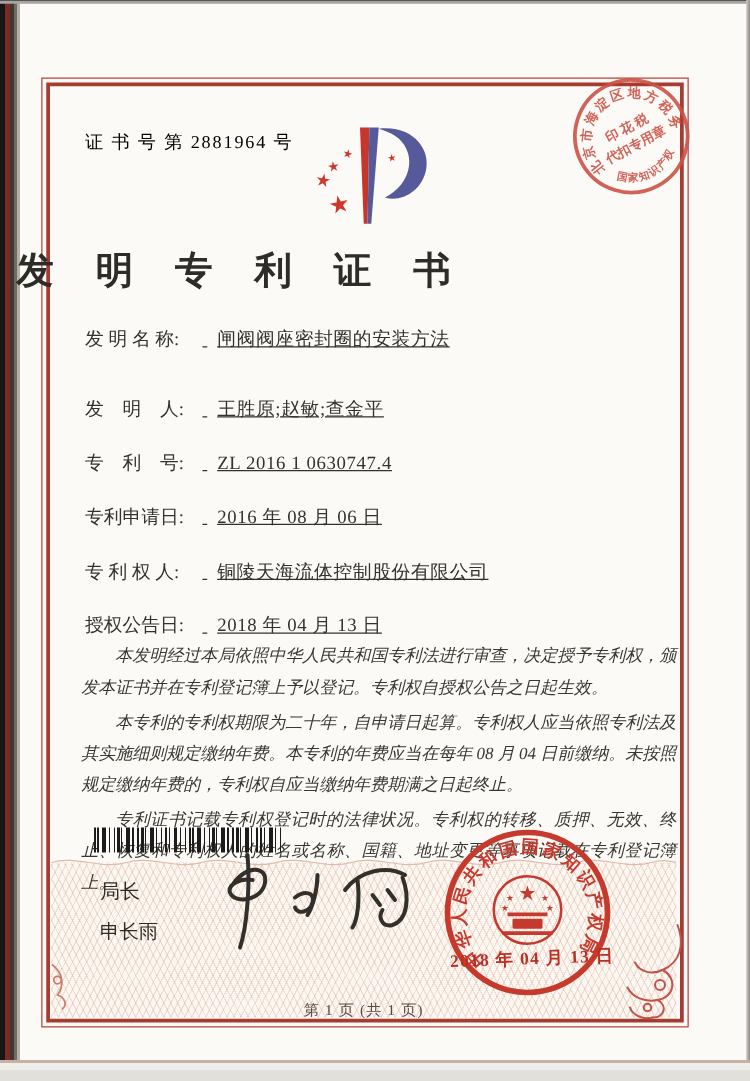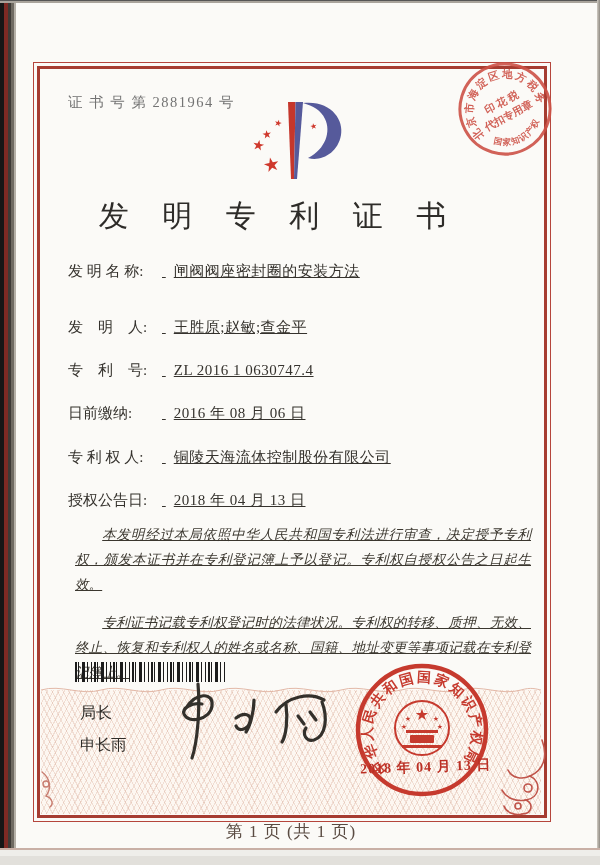--- a/index.html
+++ b/index.html
@@ -22,38 +22,38 @@
     background-color:#fdf7f1;
     background-image:
       repeating-linear-gradient(63deg, rgba(198,132,106,0.22) 0 1px, transparent 1px 5px),
       repeating-linear-gradient(-63deg, rgba(198,132,106,0.22) 0 1px, transparent 1px 5px);}
   .band-wave{position:absolute;left:41px;top:682px;width:500px;height:14px;}
 
   
   .frame{position:absolute;left:33px;top:62px;width:516px;height:758px;border:1px solid #b5453c;}
   .frame-inner{position:absolute;left:3px;top:3px;right:3px;bottom:3px;border:3px solid #a63c31;}
 
-  .certno{position:absolute;left:68px;top:93px;font-size:14.5px;letter-spacing:1.5px;color:#737373;}
+  .certno{position:absolute;left:68px;top:104px;font-size:14.5px;letter-spacing:1.5px;color:#000000;}
 
   .logo{position:absolute;left:231px;top:87px;width:140px;height:106px;}
   .logo .star{position:absolute;color:#cf382c;line-height:1;}
 
-  .title{position:absolute;left:0;top:196px;width:545px;text-align:center;
-    font-size:30px;font-weight:400;letter-spacing:13px;color:#2e2c29;text-indent:13px;}
+  .title{position:absolute;left:0;top:196px;width:545px;
+    font-size:30px;font-weight:700;letter-spacing:13px;color:#2e2c29;text-indent:13px;}
 
   .fields{position:absolute;left:68px;top:0;width:470px;font-size:15px;color:#35322d;}
   .frow{position:absolute;white-space:nowrap;text-decoration:underline;}
   .frow .lbl{display:inline-block;min-width:94px;}
   .frow .val{margin-left:8px;letter-spacing:.5px;}
   .f1{top:262px}.f2{top:318px}.f3{top:361px}.f4{top:404px}.f5{top:448px}.f6{top:491px}
 
   .bodytext{position:absolute;left:62px;top:509px;width:482px;
     font-size:13.6px;line-height:25px;text-align:justify;color:#3b372f;
     font-style:italic;}
-  .bodytext p{margin:13px;text-indent:2em;text-decoration:underline;}
+  .bodytext p{margin:3px;text-indent:2em;}
 
   .barcode{position:absolute;left:75px;top:662px;width:152px;height:20px;
     background-image:repeating-linear-gradient(90deg,
       #1c1c1c 0 2px,transparent 2px 3px,#1c1c1c 3px 4px,transparent 4px 7px,
       #1c1c1c 7px 10px,transparent 10px 12px,#1c1c1c 12px 13px,transparent 13px 16px,
       #1c1c1c 16px 17px,transparent 17px 19px);}
 
   .sign-title{position:absolute;left:80px;top:703px;font-size:16px;color:#2f2c28;font-family:"Liberation Sans","DejaVu Sans",sans-serif;}
   .sign-name{position:absolute;left:80px;top:735px;font-size:15.5px;color:#2f2c28;font-family:Liberation Sans, sans-serif;}
   .signature{position:absolute;left:158px;top:678px;}
@@ -61,21 +61,21 @@
   .seal{position:absolute;left:352px;top:660px;width:140px;height:140px;}
   .seal-date{position:absolute;left:360px;top:758px;width:150px;font-size:14px;color:#bb2f24;
     letter-spacing:1px;transform:rotate(-2deg);white-space:nowrap;font-weight:600;}
 
   .stamp{position:absolute;left:450px;top:54px;width:110px;height:110px;transform:rotate(-28deg);opacity:.9;}
 
   .ornament{position:absolute;left:498px;top:738px;}
   .ornament-left{position:absolute;left:38px;top:768px;}
 
   .footer{position:absolute;left:33px;top:800px;width:516px;text-align:center;
-    font-size:17px;color:#5a4b42;letter-spacing:1px;margin-top:20px;}
+    font-size:12px;color:#5a4b42;letter-spacing:1px;}
 </style>
 </head>
 <body>
 
 <div class="page">
 
   <div class="spine"></div>
   <div class="edge-top"></div>
   <div class="edge-right"></div>
   <div class="edge-bottom"></div>
@@ -129,35 +129,36 @@
     </div>
     <div class="frow f2">
       <span class="lbl">发　明　人:</span>
       <span class="val">王胜原;赵敏;查金平</span>
     </div>
     <div class="frow f3">
       <span class="lbl">专　利　号:</span>
       <span class="val">ZL 2016 1 0630747.4</span>
     </div>
     <div class="frow f4">
-      <span class="lbl">日前缴纳:</span>
+      <span class="lbl">专利申请日:</span>
       <span class="val">2016 年 08 月 06 日</span>
     </div>
     <div class="frow f5">
       <span class="lbl">专 利 权 人:</span>
       <span class="val">铜陵天海流体控制股份有限公司</span>
     </div>
     <div class="frow f6">
       <span class="lbl">授权公告日:</span>
       <span class="val">2018 年 04 月 13 日</span>
     </div>
   </div>
 
   <div class="bodytext">
     <p>本发明经过本局依照中华人民共和国专利法进行审查，决定授予专利权，颁发本证书并在专利登记簿上予以登记。专利权自授权公告之日起生效。</p>
+    <p>本专利的专利权期限为二十年，自申请日起算。专利权人应当依照专利法及其实施细则规定缴纳年费。本专利的年费应当在每年 08 月 04 日前缴纳。未按照规定缴纳年费的，专利权自应当缴纳年费期满之日起终止。</p>
     <p>专利证书记载专利权登记时的法律状况。专利权的转移、质押、无效、终止、恢复和专利权人的姓名或名称、国籍、地址变更等事项记载在专利登记簿上。</p>
   </div>
 
   <div class="barcode"></div>
 
   <div class="sign-title">局长</div>
   <div class="sign-name">申长雨</div>
   <svg class="signature" width="190" height="85" viewBox="0 0 190 85">
     <g stroke="#33302b" stroke-width="3.2" fill="none" stroke-linecap="round" stroke-linejoin="round">
       <path d="M28,30 C38,14 56,14 54,28 C52,42 30,46 26,36 C24,30 34,24 44,26"></path>

